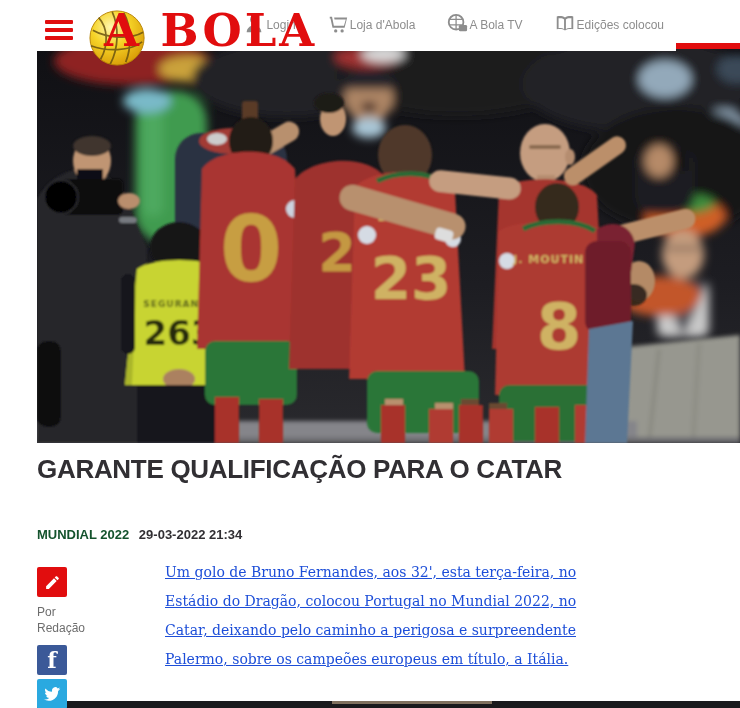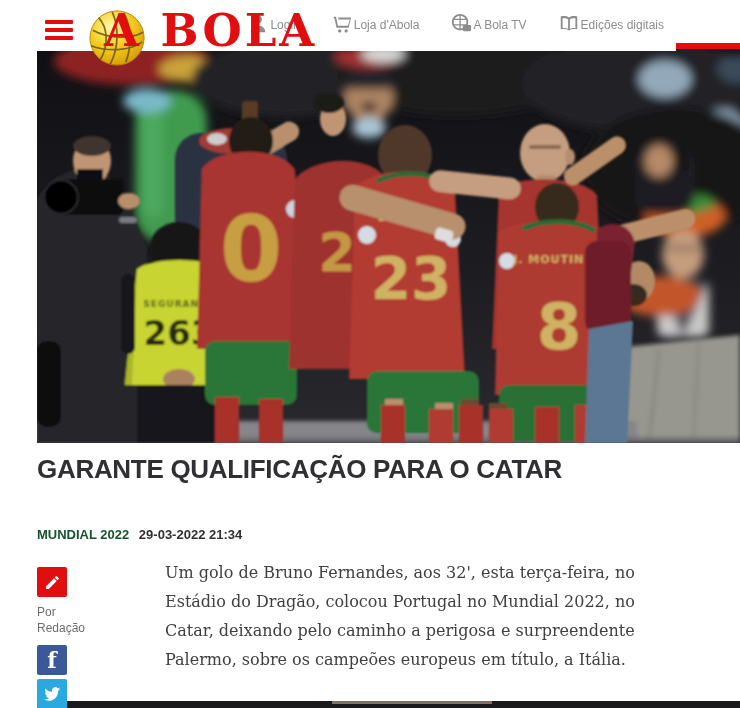--- a/index.html
+++ b/index.html
@@ -35,21 +35,21 @@
   .sq{width:30px;height:30px;border-radius:2px;display:flex;align-items:center;justify-content:center;}
   .pencil{background:#e10d0e;}
   .byline{margin-top:7px;font-size:12px;color:#6d6d6d;line-height:16px;}
   .fb{background:#3b5998;position:absolute;left:0;top:78px;cursor:pointer;}
   .tw{background:#2aa9e0;position:absolute;left:0;top:112px;cursor:pointer;}
   .fb span{font-family:"DejaVu Serif",serif;color:#fff;font-weight:bold;font-size:22px;line-height:1;}
   .tw svg{width:20px;height:20px;fill:#ffffff;}
 
   
   .body-text{position:absolute;left:165px;top:558px;font-family:"DejaVu Serif",serif;
-             font-size:16px;line-height:29px;color:#404040;}
+             font-size:14px;line-height:29px;color:#1d4ed8;text-decoration:underline;}
   .body-line{white-space:nowrap;}
 
   
   .bottom-strip{position:absolute;left:37px;top:701px;width:703px;height:7px;background:#1a1a1d;z-index:1;}
   .bottom-strip i{position:absolute;left:295px;top:0;width:160px;height:3px;background:#b7a083;opacity:.65;}
 </style>
 </head>
 <body>
 
 <div class="page">
@@ -101,21 +101,21 @@
           <circle cx="11" cy="10" r="8" fill="none" stroke="#8d8d8d" stroke-width="2"></circle>
           <path d="M11 2v16M3.5 7h15M3.5 13h15" stroke="#8d8d8d" stroke-width="1.4" fill="none"></path>
           <rect x="14" y="13" width="9" height="7" rx="1.5"></rect>
         </svg>
         <span class="nav-label">A Bola TV</span>
       </div>
       <div class="nav-item">
         <svg viewBox="0 0 24 24">
           <path d="M12 5C9.5 3.3 6 3 3 3.8v14c3-.8 6.5-.5 9 1.2 2.5-1.7 6-2 9-1.2v-14C18 3 14.5 3.3 12 5zm-7 .8c2.4-.4 5 .1 6 1.2v10.6c-1.6-1-4-1.4-6-1.1zm14 10.7c-2-.3-4.4.1-6 1.1V7c1-1.1 3.6-1.6 6-1.2z"></path>
         </svg>
-        <span class="nav-label">Edições digitais</span>
+        <span class="nav-label">Edições colocou</span>
       </div>
     </div>
   </div>
   <div class="redbar"></div>
 
   <div class="hero">
     <svg width="703" height="394" viewBox="0 0 703 394" aria-label="Jogadores de Portugal festejam no Estádio do Dragão a qualificação para o Mundial 2022">
       <defs>
         <linearGradient id="bgGrad" x1="0" y1="0" x2="0" y2="1">
           <stop offset="0" stop-color="#101014"></stop>

